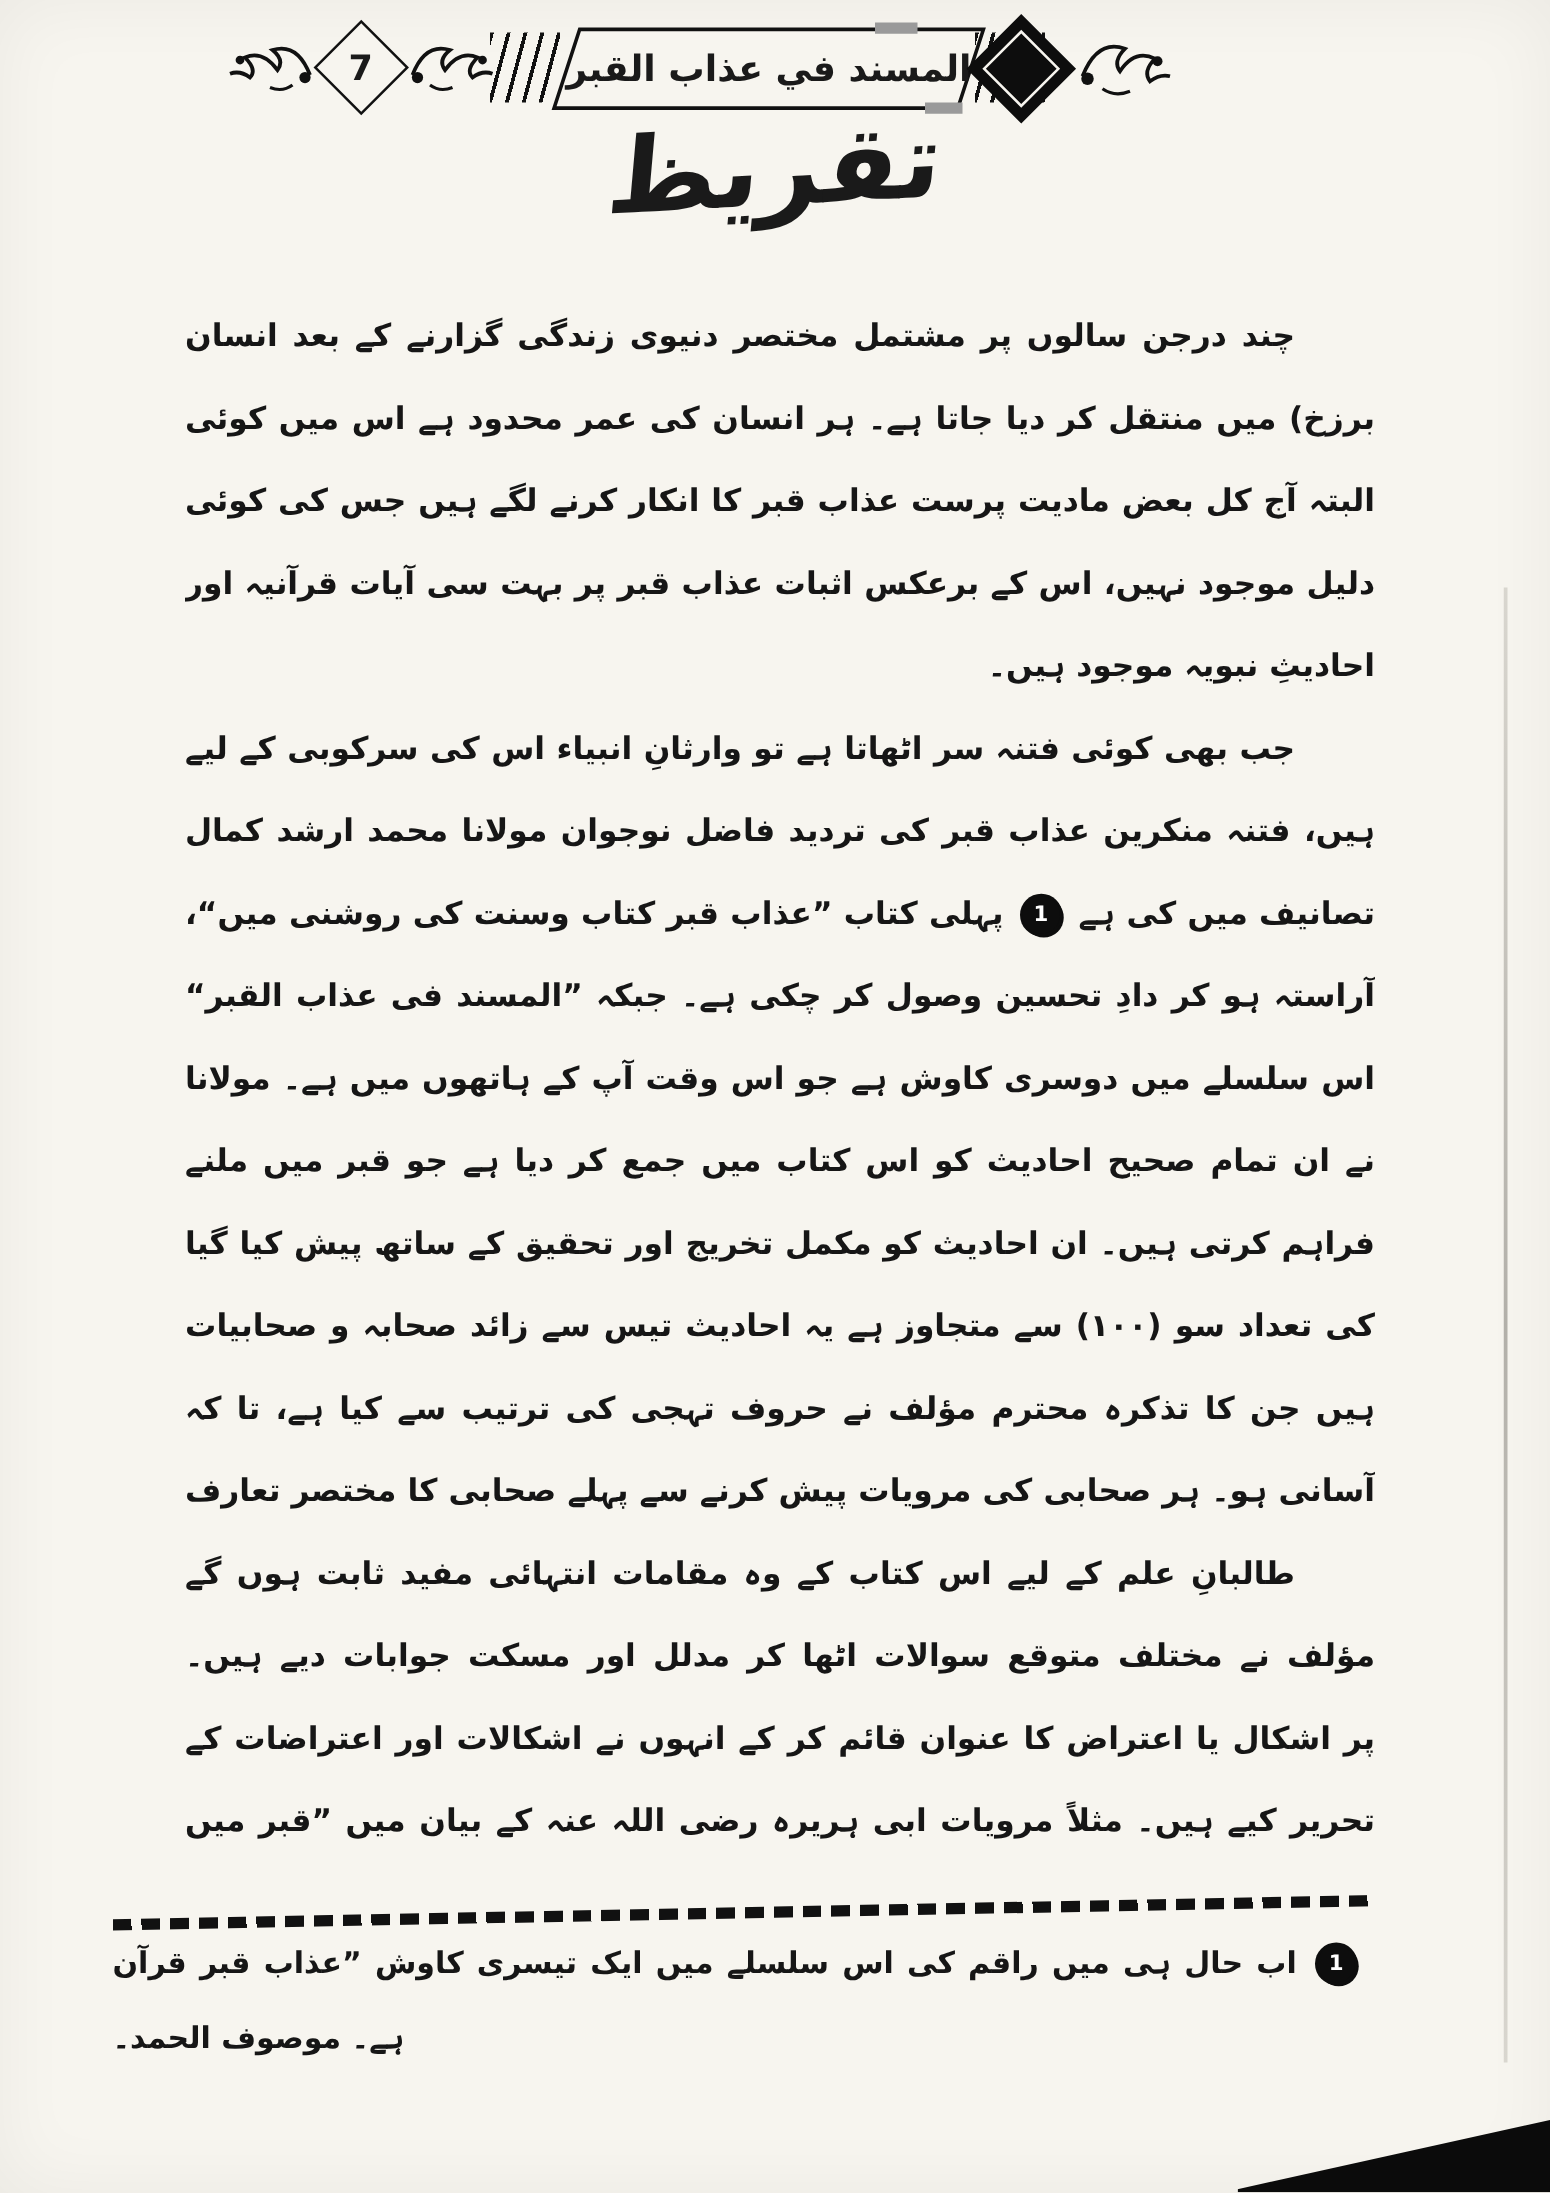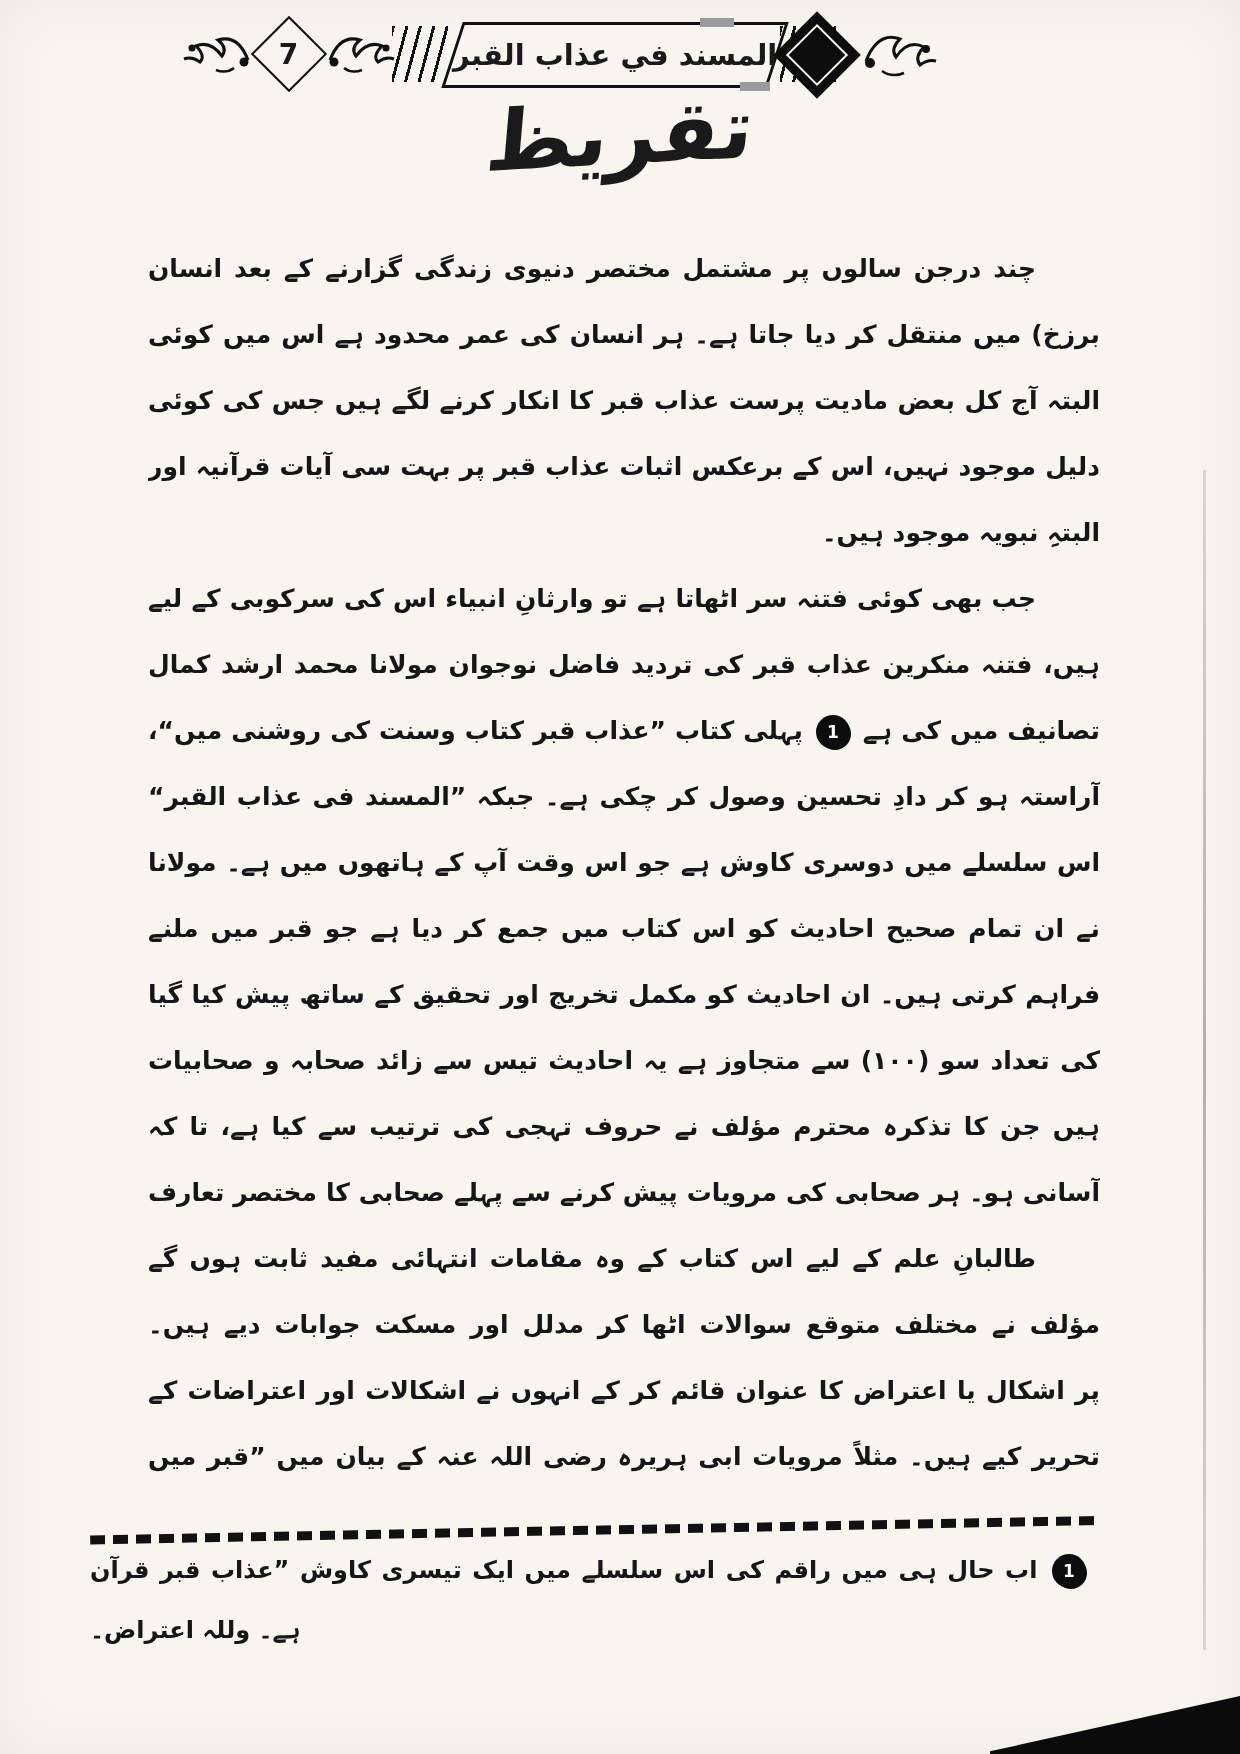--- a/index.html
+++ b/index.html
@@ -140,37 +140,37 @@
 
 <div class="heading">
   <span>تقریظ</span>
 </div>
 
 <div class="body-text">
     <div class="bline indent">چند درجن سالوں پر مشتمل مختصر دنیوی زندگی گزارنے کے بعد انسان عالم قبر (عالم</div>
     <div class="bline">برزخ) میں منتقل کر دیا جاتا ہے۔ ہر انسان کی عمر محدود ہے اس میں کوئی دوسری رائے نہیں،</div>
     <div class="bline">البتہ آج کل بعض مادیت پرست عذاب قبر کا انکار کرنے لگے ہیں جس کی کوئی بھی معقول</div>
     <div class="bline">دلیل موجود نہیں، اس کے برعکس اثبات عذاب قبر پر بہت سی آیات قرآنیہ اور سینکڑوں</div>
-    <div class="bline end">البتہِ نبویہ موجود ہیں۔</div>
+    <div class="bline end">احادیثِ نبویہ موجود ہیں۔</div>
     <div class="bline indent">جب بھی کوئی فتنہ سر اٹھاتا ہے تو وارثانِ انبیاء اس کی سرکوبی کے لیے کمر کس لیتے</div>
     <div class="bline">ہیں، فتنہ منکرین عذاب قبر کی تردید فاضل نوجوان مولانا محمد ارشد کمال نے اپنی دو عدد</div>
     <div class="bline">تصانیف میں کی ہے <span class="fnmark">1</span> پہلی کتاب ”عذاب قبر کتاب وسنت کی روشنی میں“، زیور طبع سے</div>
     <div class="bline">آراستہ ہو کر دادِ تحسین وصول کر چکی ہے۔ جبکہ ”المسند فی عذاب القبر“ موصوف کی</div>
     <div class="bline">اس سلسلے میں دوسری کاوش ہے جو اس وقت آپ کے ہاتھوں میں ہے۔ مولانا محمد ارشد کمال</div>
     <div class="bline">نے ان تمام صحیح احادیث کو اس کتاب میں جمع کر دیا ہے جو قبر میں ملنے والی جزا و سزا کا ثبوت</div>
     <div class="bline">فراہم کرتی ہیں۔ ان احادیث کو مکمل تخریج اور تحقیق کے ساتھ پیش کیا گیا ہے۔ ان احادیث</div>
     <div class="bline">کی تعداد سو (۱۰۰) سے متجاوز ہے یہ احادیث تیس سے زائد صحابہ و صحابیات رضی اللہ عنہم سے مروی</div>
     <div class="bline">ہیں جن کا تذکرہ محترم مؤلف نے حروف تہجی کی ترتیب سے کیا ہے، تا کہ تلاش کرنے میں</div>
     <div class="bline">آسانی ہو۔ ہر صحابی کی مرویات پیش کرنے سے پہلے صحابی کا مختصر تعارف پیش کیا گیا ہے۔</div>
     <div class="bline indent">طالبانِ علم کے لیے اس کتاب کے وہ مقامات انتہائی مفید ثابت ہوں گے جہاں</div>
     <div class="bline">مؤلف نے مختلف متوقع سوالات اٹھا کر مدلل اور مسکت جوابات دیے ہیں۔ بعض مقامات</div>
     <div class="bline">پر اشکال یا اعتراض کا عنوان قائم کر کے انہوں نے اشکالات اور اعتراضات کے جوابات</div>
     <div class="bline">تحریر کیے ہیں۔ مثلاً مرویات ابی ہریرہ رضی اللہ عنہ کے بیان میں ”قبر میں سوال کرنے والے</div>
   </div>
 
 <div class="fn-sep"></div>
 <div class="footnote">
     <div class="fnline"><span class="fnmark">1</span> اب حال ہی میں راقم کی اس سلسلے میں ایک تیسری کاوش ”عذاب قبر قرآن مجید کی روشنی میں“ شائع ہو چکی</div>
-    <div class="fnline left">ہے۔ وللہ اعتراض۔</div>
+    <div class="fnline left">ہے۔ موصوف الحمد۔</div>
   </div>
 
 <div class="edge-shadow"></div>
 <div class="corner-wedge"></div>
 
 </body></html>

